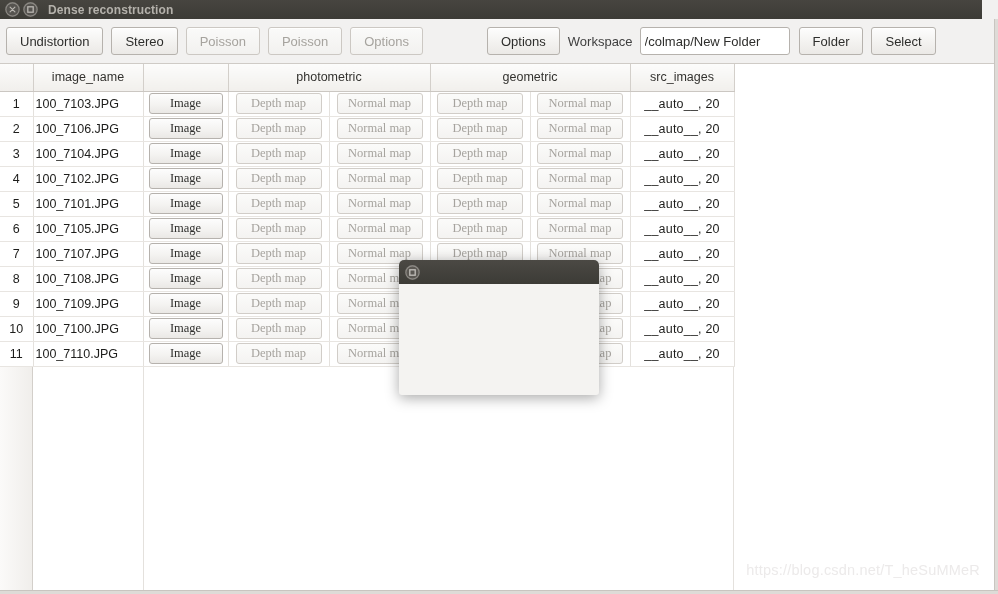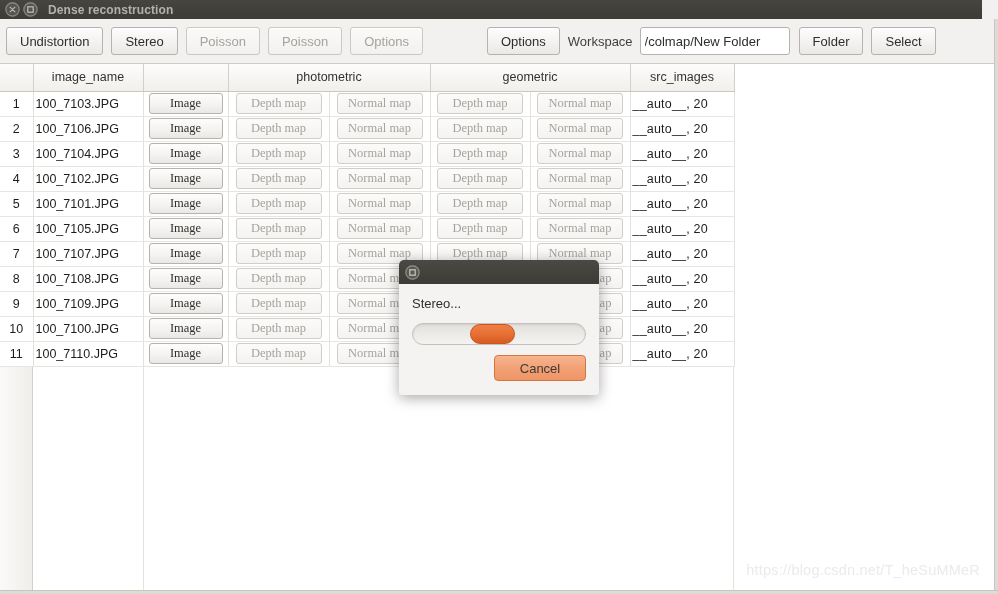--- a/index.html
+++ b/index.html
@@ -139,21 +139,21 @@
   }
   td.rowhdr, th.corner {
     background: linear-gradient(to bottom, #fbfaf9 0%, #f0eeeb 100%);
     text-align: center;
     color: #33322f;
     border-right: 1px solid #d3cfca;
     font-size: 12.5px;
   }
   td.name { padding-left: 5px; white-space: nowrap; font-size: 13px; }
   td.cellbtn { text-align: center; }
-  td.src { white-space: nowrap; letter-spacing: 0.2px; }
+  td.src { text-align: center; white-space: nowrap; letter-spacing: 0.2px; }
 
   .cbtn {
     display: inline-block;
     height: 21px;
     line-height: 19px;
     min-width: 74px;
     border: 1px solid #b6b2ad;
     border-radius: 3px;
     background: linear-gradient(to bottom, #fdfdfd 0%, #f4f3f1 55%, #eae8e5 100%);
     color: #2e2e2c;
@@ -474,22 +474,15 @@
 
   <div class="modal">
     <div class="modal-bar">
       <div class="modal-wbtn">
         <svg width="15" height="15" viewBox="0 0 15 15">
           <circle cx="7.5" cy="7.5" r="6.6" fill="none" stroke="#8f8c87" stroke-width="1.1"></circle>
           <rect x="4.8" y="4.8" width="5.4" height="5.4" fill="none" stroke="#c2bfba" stroke-width="1.3"></rect>
         </svg>
       </div>
     </div>
-    <div class="modal-body">
-      <div class="modal-label">Stereo...</div>
-      <div class="progress-track">
-        <div class="progress-chunk" style="left: 57px;"></div>
-      </div>
-      <button class="modal-cancel">Cancel</button>
-    </div>
   </div>
 
 </div>
 
 </body></html>

